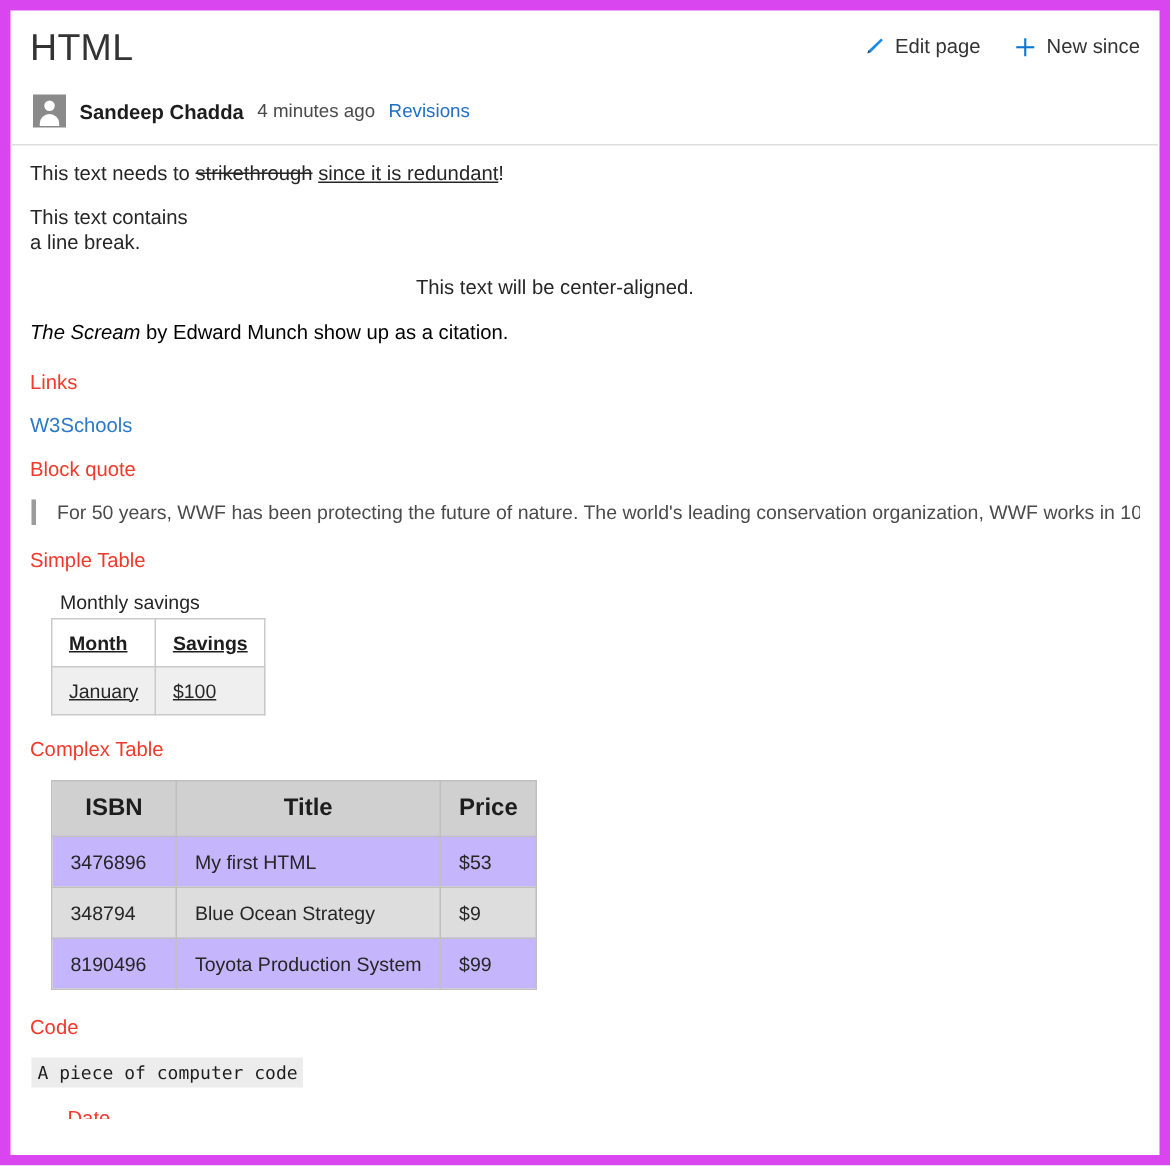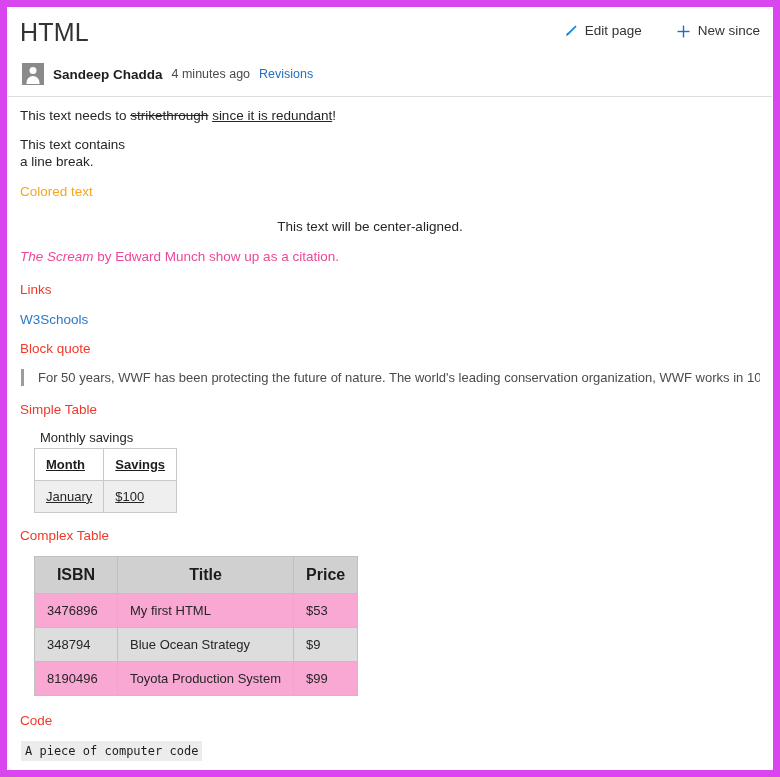--- a/index.html
+++ b/index.html
@@ -33,21 +33,21 @@
   .page-title {
     font-size: 25px;
     font-weight: 400;
     color: #333333;
     line-height: 30px;
     letter-spacing: 0.2px;
   }
   .header-actions {
     display: flex;
     align-items: center;
-    gap: 34px;
+    gap: 22px;
     padding-top: 6px;
   }
   .action {
     display: flex;
     align-items: center;
     gap: 7px;
     font-size: 13.5px;
     color: #333333;
     cursor: pointer;
     line-height: 16px;
@@ -138,21 +138,21 @@
   .center-text {
     font-size: 13.5px;
     color: #262626;
     text-align: center;
     margin: 0 0 13px 0;
     line-height: 17px;
     padding-right: 40px;
   }
   .cite-para {
     font-size: 13.5px;
-    color: #ec4899;
+    color: #000000;
     margin: 0 0 16px 0;
     line-height: 17px;
   }
   .cite-para cite { font-style: italic; }
 
   .h-red {
     font-size: 13.5px;
     color: #f0392b;
     margin: 0 0 12px 0;
     line-height: 17px;
@@ -222,21 +222,21 @@
     padding: 9px 12px;
     text-align: center;
   }
   table.complex td {
     border: 1px solid #c0c0c0;
     font-size: 13px;
     color: #262626;
     padding: 9px 12px;
     text-align: left;
   }
-  table.complex tr.row-odd td { background: #f9a8d4; }
+  table.complex tr.row-odd td { background: #c4b5fd; }
   table.complex tr.row-even td { background: #dddddd; }
   table.complex td.cell-isbn { width: 58px; }
   table.complex td.cell-price { width: 28px; }
 
   .code-block {
     display: inline-block;
     background: #ececec;
     font-family: "DejaVu Sans Mono", "Liberation Mono", monospace;
     font-size: 12px;
     color: #1d1d1d;
@@ -304,21 +304,20 @@
 
     <p class="para">
       <span>This text needs to </span><span class="strike">strikethrough</span><span> </span><span class="underline">since it is redundant</span><span>!</span>
     </p>
 
     <p class="para para-break">
       <span>This text contains</span><br>
       <span>a line break.</span>
     </p>
 
-    <p class="colored-text">Colored text</p>
 
     <p class="center-text">This text will be center-aligned.</p>
 
     <p class="cite-para">
       <cite>The Scream</cite><span> by Edward Munch show up as a citation.</span>
     </p>
 
     <p class="h-red">Links</p>
 
     <a class="link">W3Schools</a>

